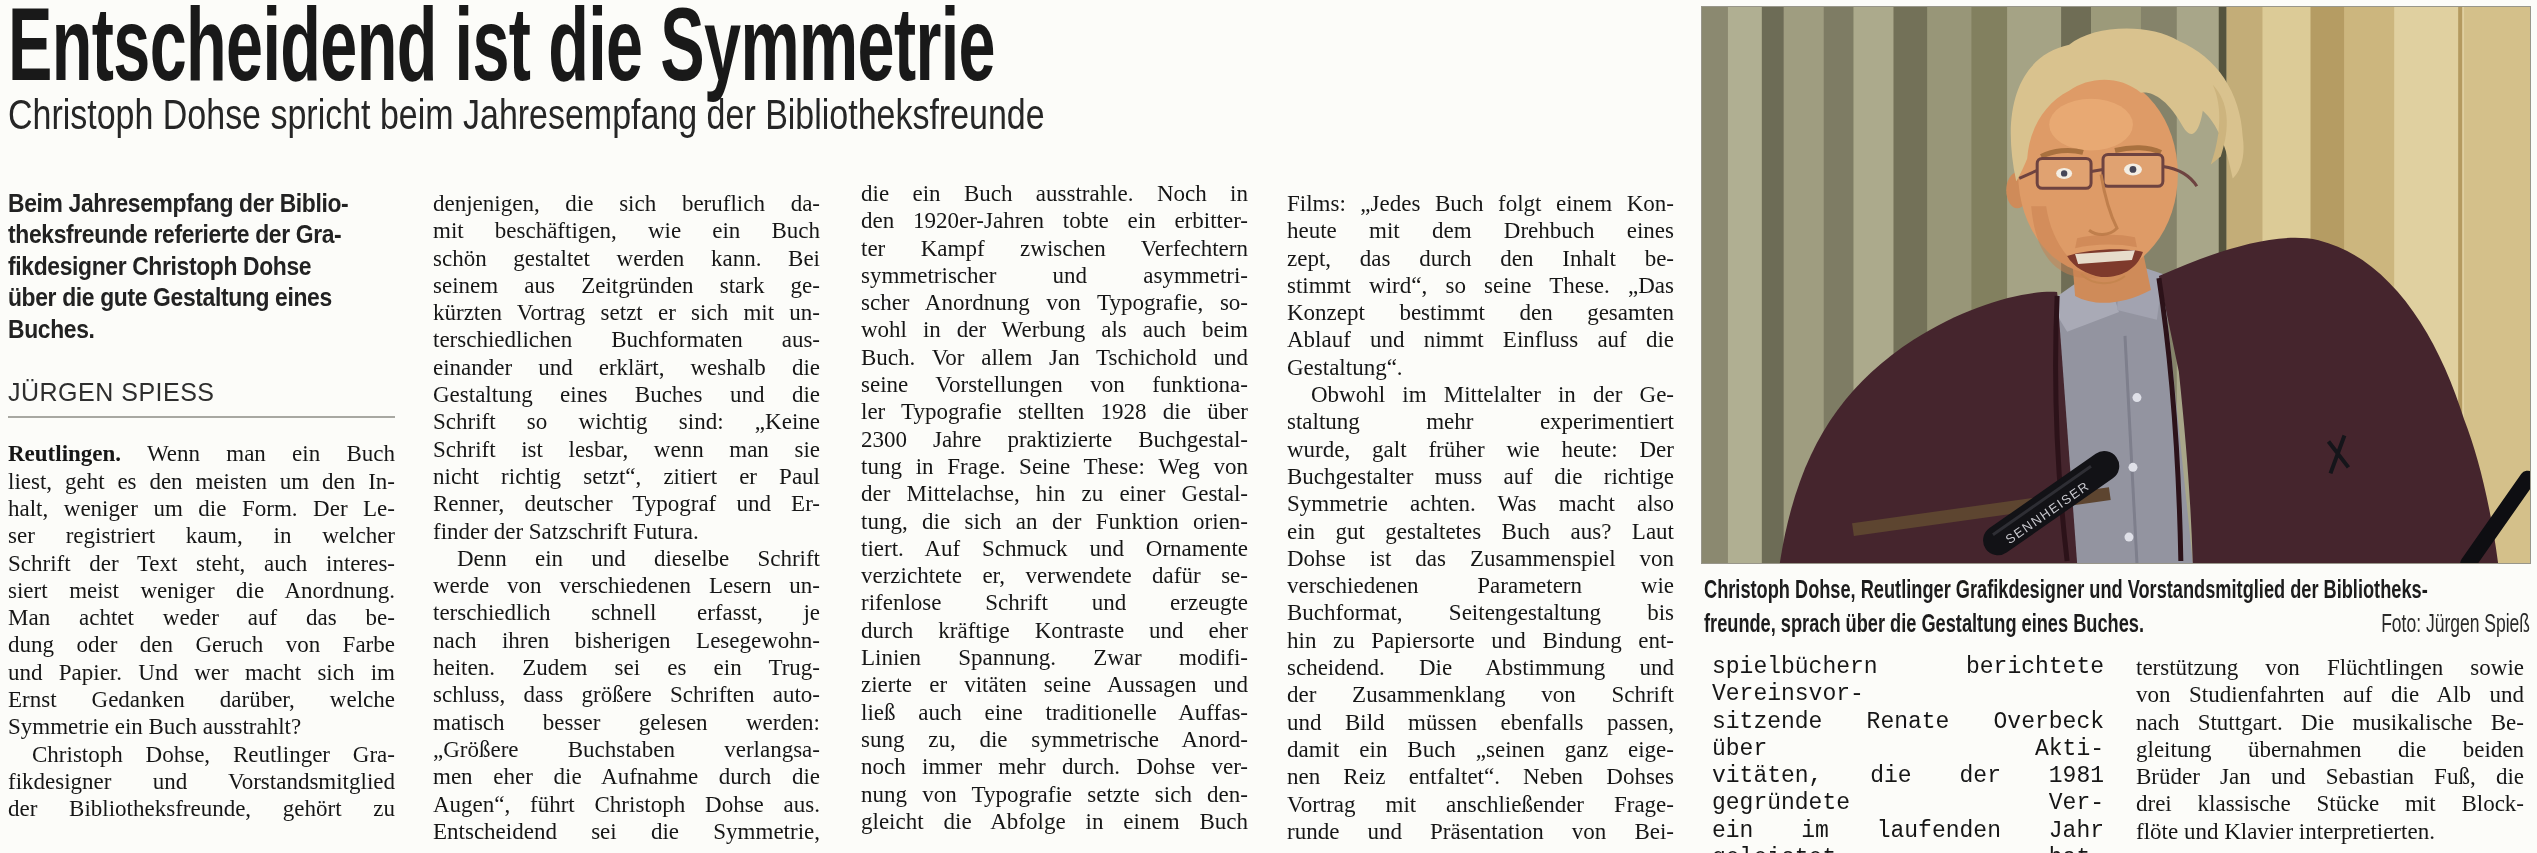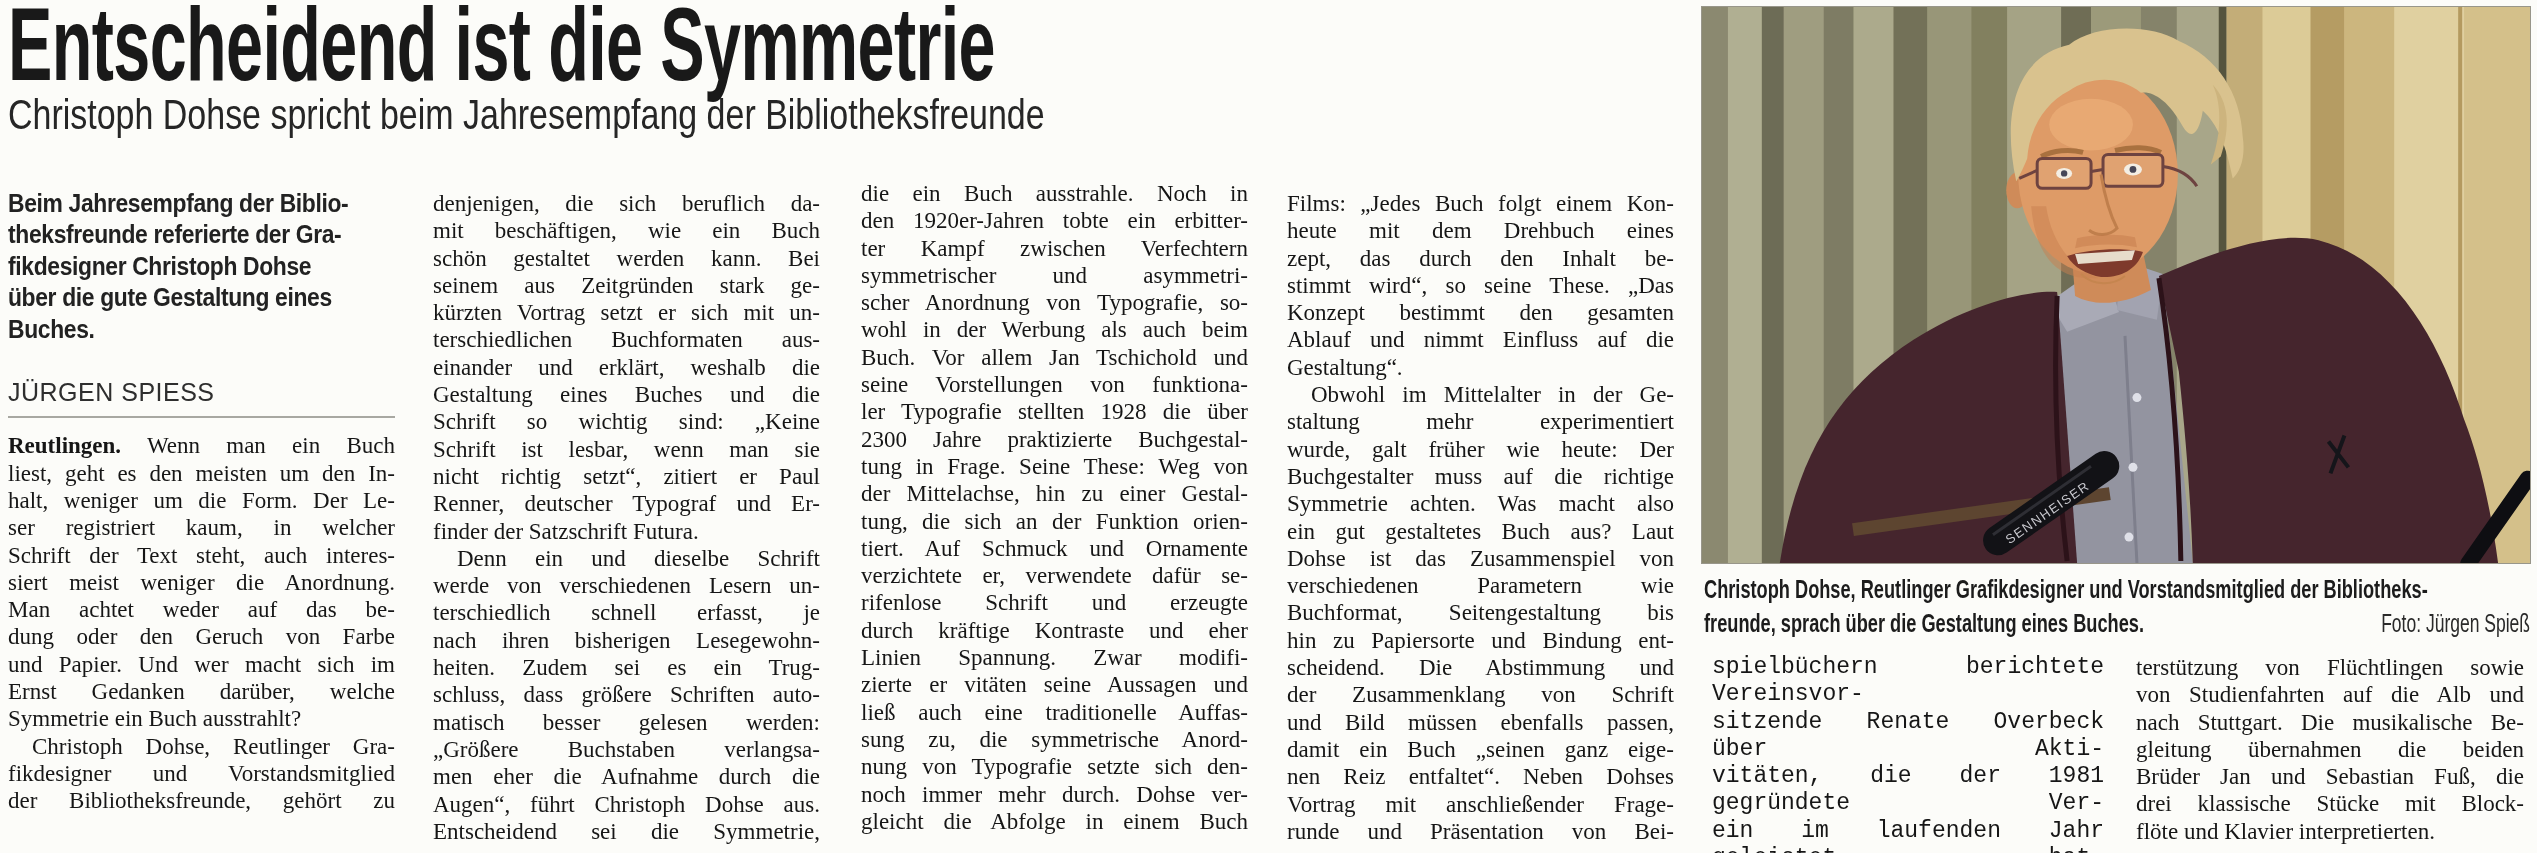--- a/index.html
+++ b/index.html
@@ -37,21 +37,21 @@
   .intro {
     font-family:"Liberation Sans", sans-serif; font-weight:bold;
     font-size:26px; line-height:31.4px; letter-spacing:-0.4px;
     color:#222; width:440px;
     transform:scaleX(0.88); transform-origin:left top;
   }
   .intro .bl { white-space:nowrap; }
   .byline {
     font-family:"Liberation Sans", sans-serif;
     font-size:25px; letter-spacing:0.5px; color:#2e2e2e;
-    padding:34px 0 10px 0; border-bottom:2px solid #a8a8a2; margin-bottom:14px;
+    padding:34px 0 10px 0; border-bottom:2px solid #a8a8a2; margin-bottom:22px;
   }
   
   .photo-frame {
     position:absolute; left:1701px; top:6px; width:830px; height:558px;
     border:1px solid #98968a; background:#a29f82;
   }
   .photo-frame svg { display:block; width:100%; height:100%; }
   
   .caption {
     position:absolute; left:1704px; top:572px; width:1180px;
@@ -137,22 +137,22 @@
     <div class="bl just">der Mittelachse, hin zu einer Gestal-</div>
     <div class="bl just">tung, die sich an der Funktion orien-</div>
     <div class="bl just">tiert. Auf Schmuck und Ornamente</div>
     <div class="bl just">verzichtete er, verwendete dafür se-</div>
     <div class="bl just">rifenlose Schrift und erzeugte</div>
     <div class="bl just">durch kräftige Kontraste und eher</div>
     <div class="bl just">Linien Spannung. Zwar modifi-</div>
     <div class="bl just">zierte er vitäten seine Aussagen und</div>
     <div class="bl just">ließ auch eine traditionelle Auffas-</div>
     <div class="bl just">sung zu, die symmetrische Anord-</div>
+    <div class="bl just">noch immer mehr durch. Dohse ver-</div>
     <div class="bl just">nung von Typografie setzte sich den-</div>
-    <div class="bl just">noch immer mehr durch. Dohse ver-</div>
     <div class="bl just">gleicht die Abfolge in einem Buch</div>
   </div>
 <div id="col4" class="col">
     <div class="bl just">Films: „Jedes Buch folgt einem Kon-</div>
     <div class="bl just">heute mit dem Drehbuch eines</div>
     <div class="bl just">zept, das durch den Inhalt be-</div>
     <div class="bl just">stimmt wird“, so seine These. „Das</div>
     <div class="bl just">Konzept bestimmt den gesamten</div>
     <div class="bl just">Ablauf und nimmt Einfluss auf die</div>
     <div class="bl">Gestaltung“.</div>

